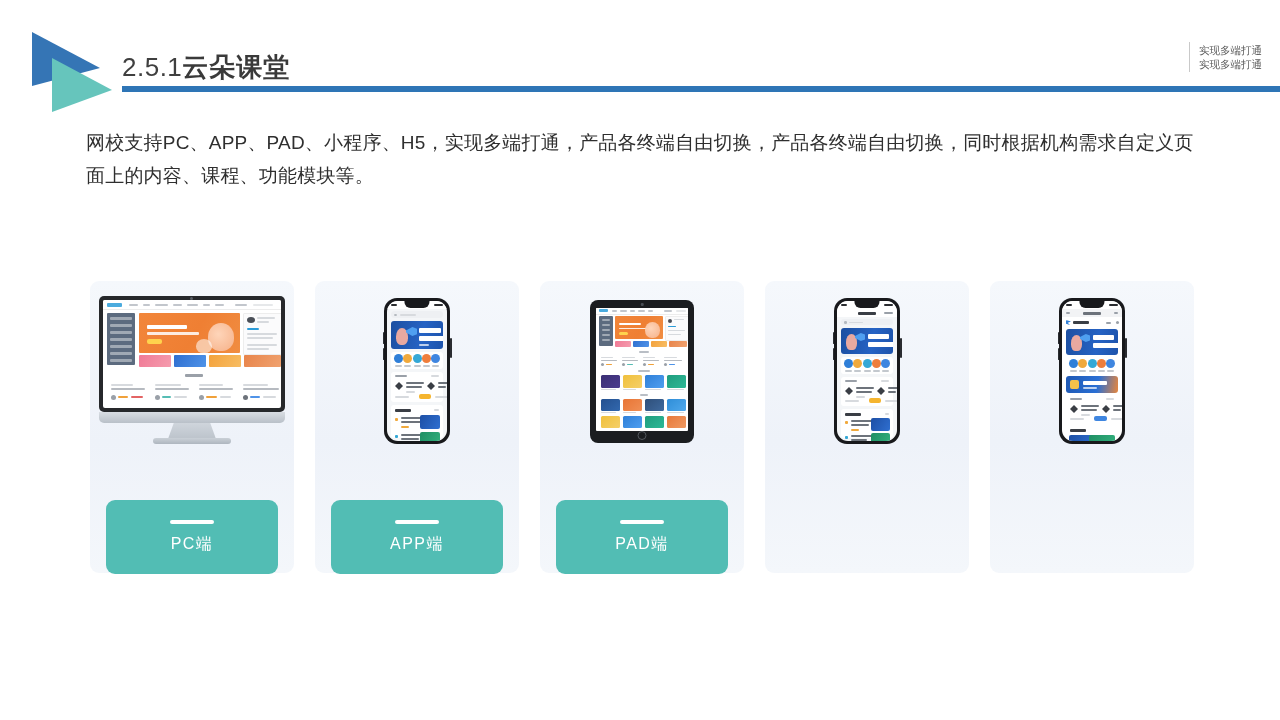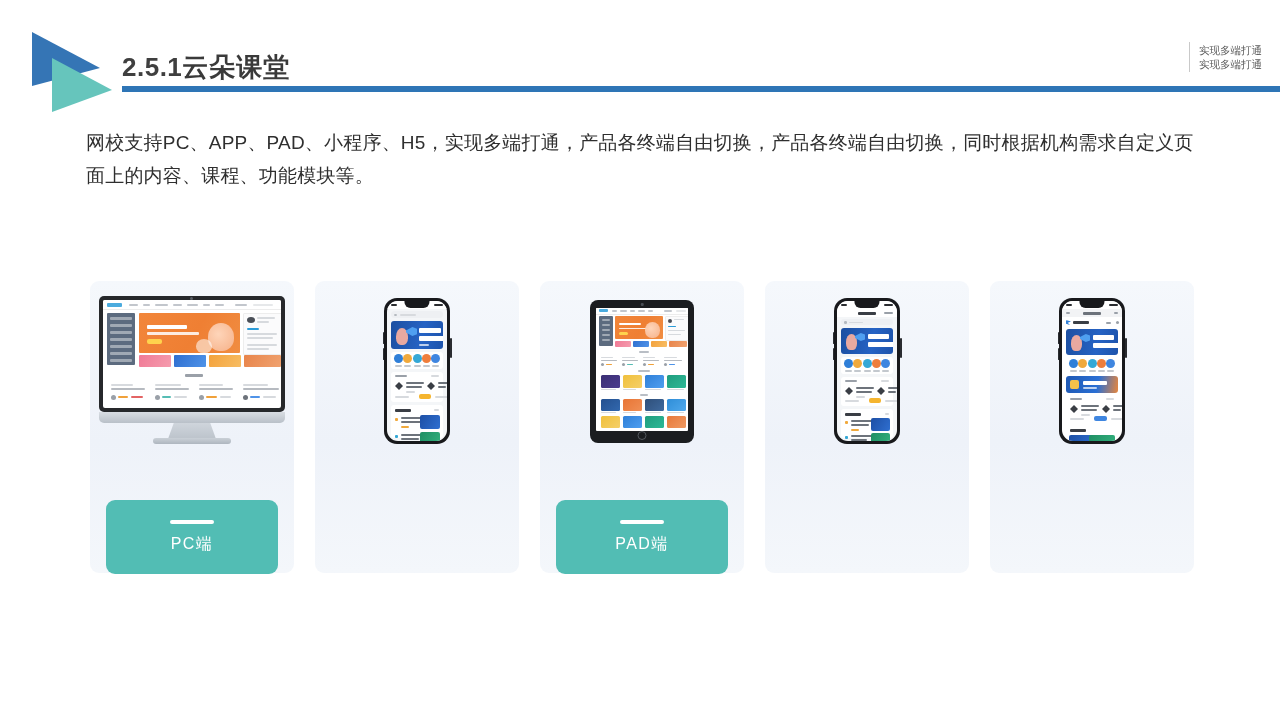--- a/index.html
+++ b/index.html
@@ -23,21 +23,21 @@
     width: 1280px;
     height: 110px;
   }
   .logo-mark {
     position: absolute;
     left: 24px; top: 28px;
     width: 92px; height: 88px;
   }
   .title-num {
     font-size: 26px;
-    font-weight: 700;
+    font-weight: 400;
     letter-spacing: 0.5px;
     color: #3f3f3f;
   }
   .title-main {
     font-size: 26px;
     font-weight: 700;
     letter-spacing: 1px;
     color: #3a3a3a;
   }
   .title-block {
@@ -569,20 +569,24 @@
               <div class="app-promo" style="right:3px;top:10px;width:20px;height:14px;background:linear-gradient(120deg,#1d4fa5,#2f6fd0)"></div>
               <div class="line" style="left:4px;top:30px;width:3px;height:3px;background:#35a8d6"></div>
               <div class="line" style="left:10px;top:29px;width:24px;height:1.5px;background:#6d737b"></div>
               <div class="line" style="left:10px;top:33px;width:18px;height:1.5px;background:#6d737b"></div>
 
               <div class="app-promo" style="right:3px;top:27px;width:20px;height:14px;background:linear-gradient(120deg,#1f8f63,#33b07d)"></div>
             </div>
           </div>
         </div>
       </div>
+    </div>
+    <div class="card-label">
+      <div class="dash"></div>
+      <div class="txt">APP端</div>
     </div>
   </div>
 
   <div class="card">
     <div class="device-stage">
       <div class="tablet">
         <div class="tab-frame">
           <div class="tab-cam"></div>
           <div class="scr web" style="position:relative;width:100%;height:100%;border-radius:1px;">
             <div class="web-nav" style="height:6px">

